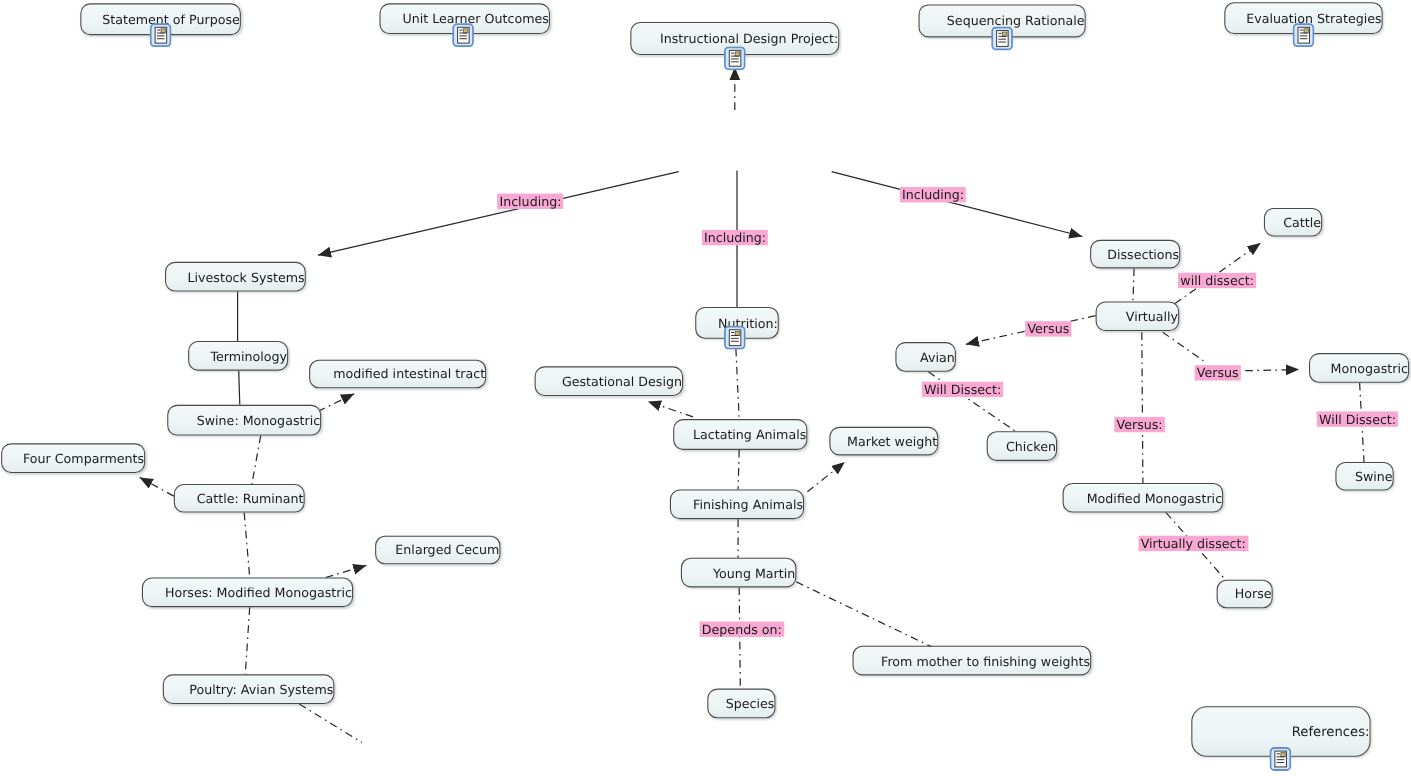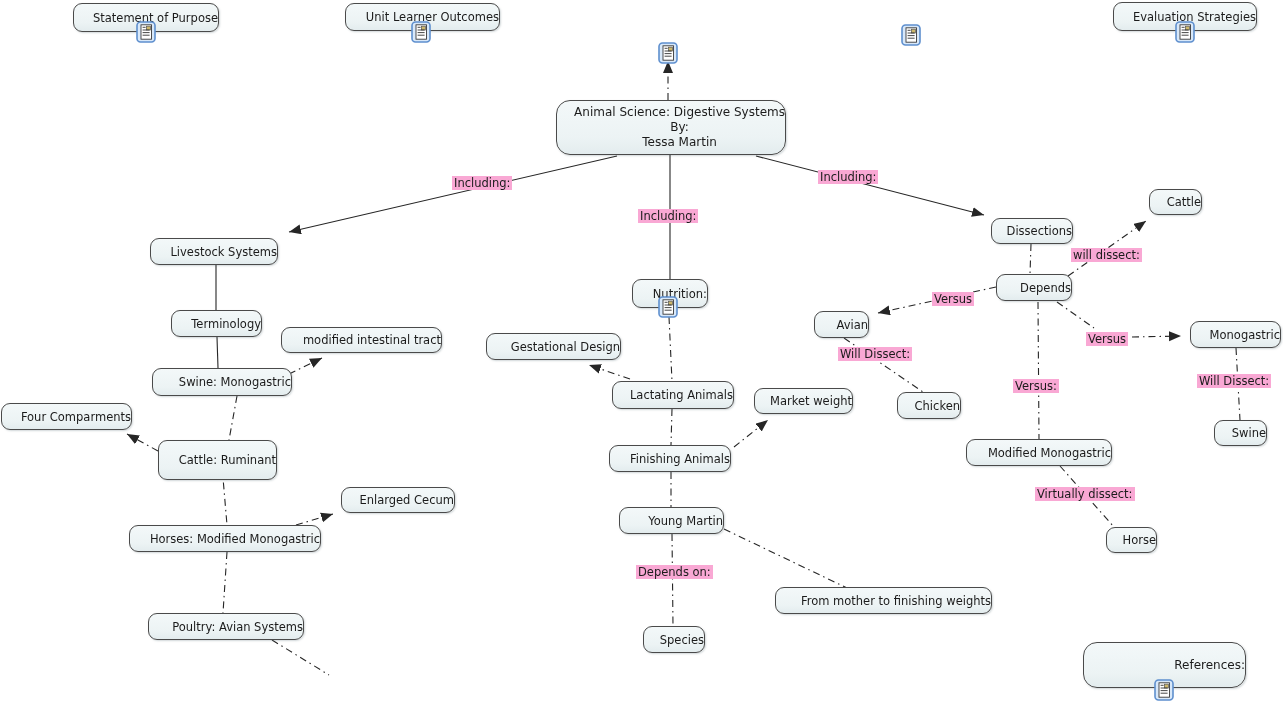--- a/index.html
+++ b/index.html
@@ -75,48 +75,47 @@
     <line class="dd" x1="844" y1="338" x2="923" y2="392"></line>
     <line class="dd" x1="1060" y1="466" x2="1114" y2="527"></line>
   </svg>
 
   <div class="node" style="left:73px;top:3px;width:146px;height:29px">
       <span>Statement of Purpose</span>
     </div>
   <div class="node" style="left:345px;top:3px;width:155px;height:28px">
       <span>Unit Learner Outcomes</span>
     </div>
+  <div class="node" style="left:573px;top:20px;width:190px;height:30px">
+      <span>Instructional Design Project:</span>
+    </div>
+  <div class="node" style="left:835px;top:4px;width:152px;height:30px">
+      <span>Sequencing Rationale</span>
+    </div>
   <div class="node" style="left:1113px;top:2px;width:144px;height:29px">
       <span>Evaluation Strategies</span>
     </div>
 
-  <div class="node lg" style="left:556px;top:100px;width:230px;height:55px">
-    <div class="stack">
-      <span>Animal Science: Digestive Systems</span>
-      <span>By:</span>
-      <span>Tessa Martin</span>
-    </div>
-  </div>
 
   <div class="node" style="left:150px;top:238px;width:128px;height:27px">
       <span>Livestock Systems</span>
     </div>
   <div class="node" style="left:171px;top:310px;width:91px;height:27px">
       <span>Terminology</span>
     </div>
   <div class="node" style="left:281px;top:327px;width:161px;height:26px">
       <span>modified intestinal tract</span>
     </div>
   <div class="node" style="left:152px;top:368px;width:140px;height:28px">
       <span>Swine: Monogastric</span>
     </div>
   <div class="node" style="left:1px;top:403px;width:131px;height:27px">
       <span>Four Comparments</span>
     </div>
-  <div class="node" style="left:158px;top:440px;width:119px;height:40px">
+  <div class="node" style="left:158px;top:440px;width:119px;height:26px">
       <span>Cattle: Ruminant</span>
     </div>
   <div class="node" style="left:341px;top:487px;width:114px;height:26px">
       <span>Enlarged Cecum</span>
     </div>
   <div class="node" style="left:129px;top:525px;width:192px;height:27px">
       <span>Horses: Modified Monogastric</span>
     </div>
   <div class="node" style="left:148px;top:613px;width:156px;height:27px">
       <span>Poultry: Avian Systems</span>
@@ -144,21 +143,21 @@
       <span>Species</span>
     </div>
   <div class="node" style="left:775px;top:587px;width:217px;height:27px">
       <span>From mother to finishing weights</span>
     </div>
 
   <div class="node" style="left:991px;top:218px;width:82px;height:26px">
       <span>Dissections</span>
     </div>
   <div class="node" style="left:996px;top:274px;width:76px;height:27px">
-      <span>Depends</span>
+      <span>Virtually</span>
     </div>
   <div class="node" style="left:1149px;top:189px;width:53px;height:26px">
       <span>Cattle</span>
     </div>
   <div class="node" style="left:814px;top:311px;width:55px;height:27px">
       <span>Avian</span>
     </div>
   <div class="node" style="left:897px;top:392px;width:64px;height:27px">
       <span>Chicken</span>
     </div>

